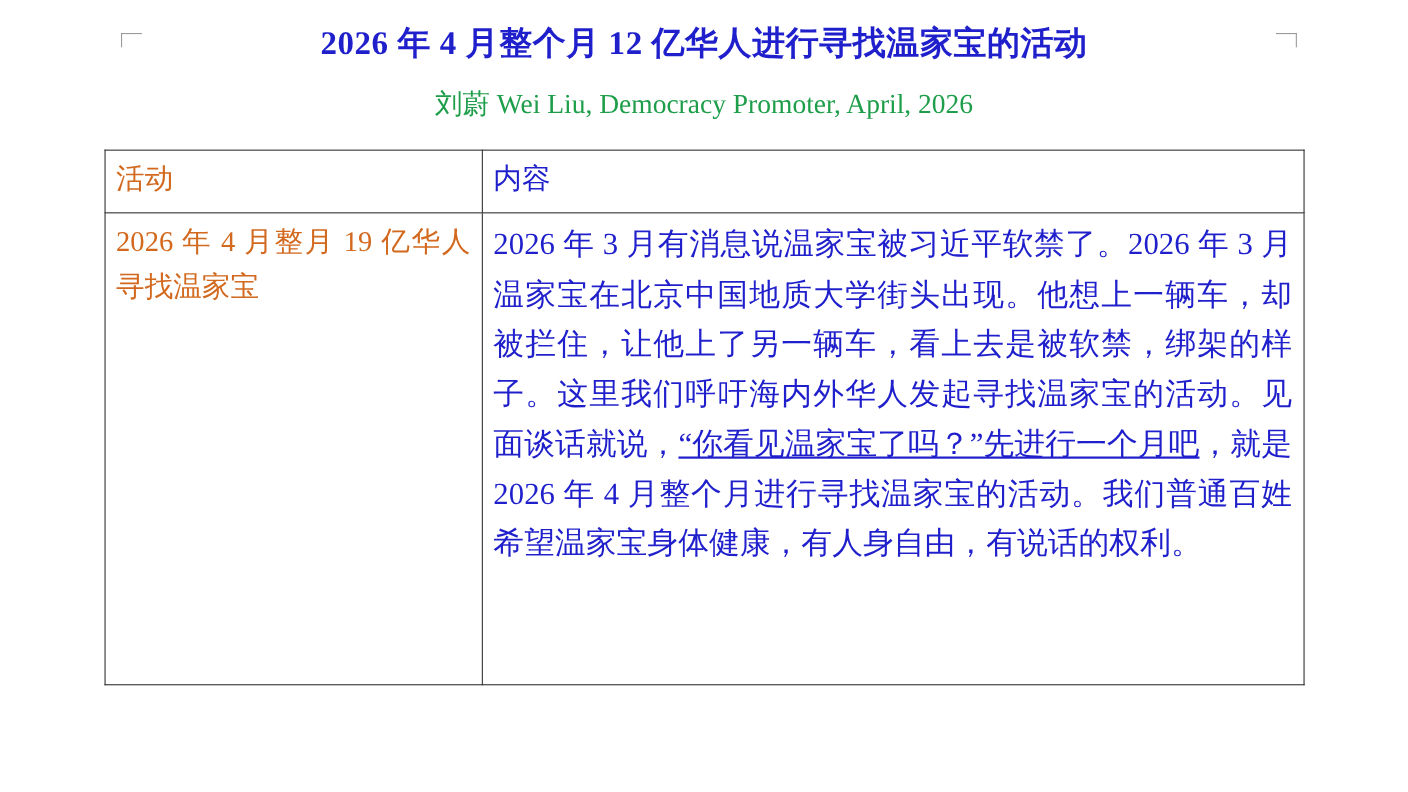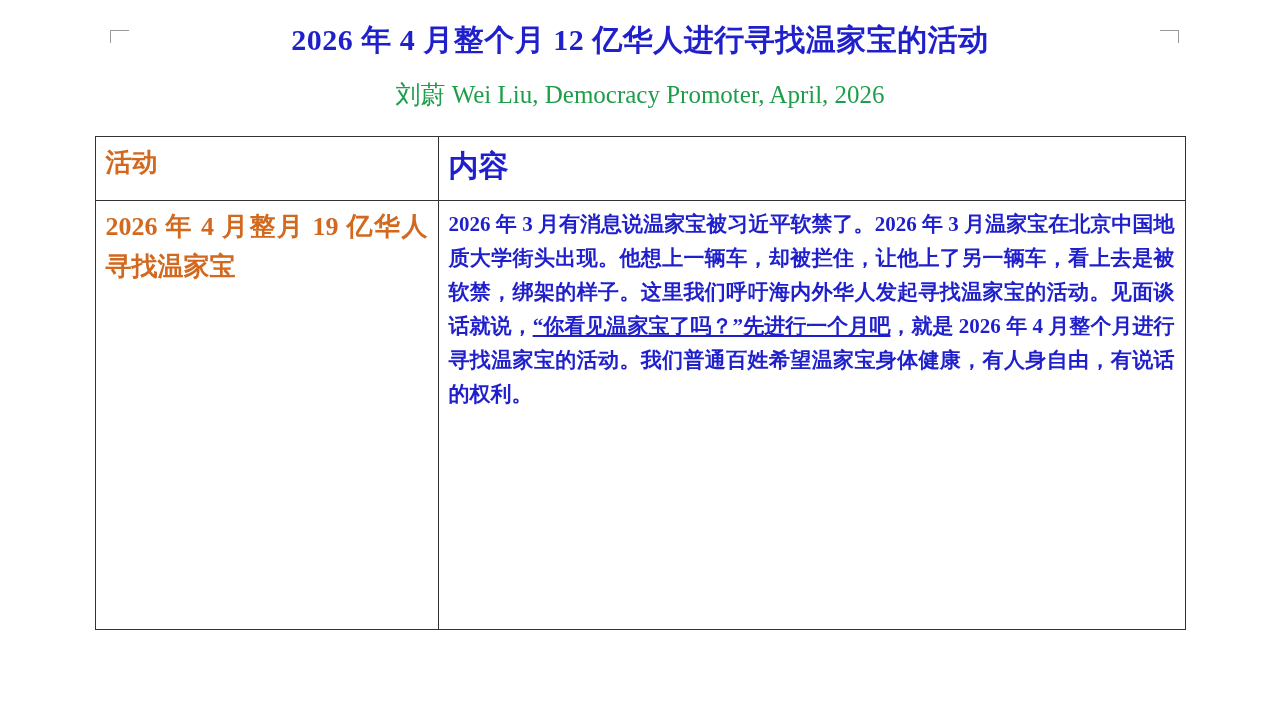--- a/index.html
+++ b/index.html
@@ -73,40 +73,39 @@
     border-collapse: collapse;
     margin: 22px auto 0 auto;
     width: 1048px;
     table-layout: fixed;
     border: 1.5px solid #333;
   }
   table.content-table td {
     border: 1.5px solid #333;
     vertical-align: top;
     padding: 6px 10px 10px 10px;
-    font-weight: bold;
   }
   td.col-activity { width: 322px; }
   td.col-content  { width: 726px; }
 
   .hdr-activity, .cell-activity {
     color: #d2691e;
     font-size: 26px;
     line-height: 1.55;
     text-align: justify;
     text-align-last: left;
   }
   .hdr-content {
     color: #1f1fcc;
-    font-size: 30px;
+    font-size: 26px;
     line-height: 1.55;
   }
   .cell-content {
     color: #1f1fcc;
-    font-size: 21px;
+    font-size: 28px;
     line-height: 1.62;
     text-align: justify;
     text-align-last: left;
   }
   .cell-content .u-line {
     text-decoration: underline;
   }
   .row-body td { height: 412px; }
 </style>
 </head>

